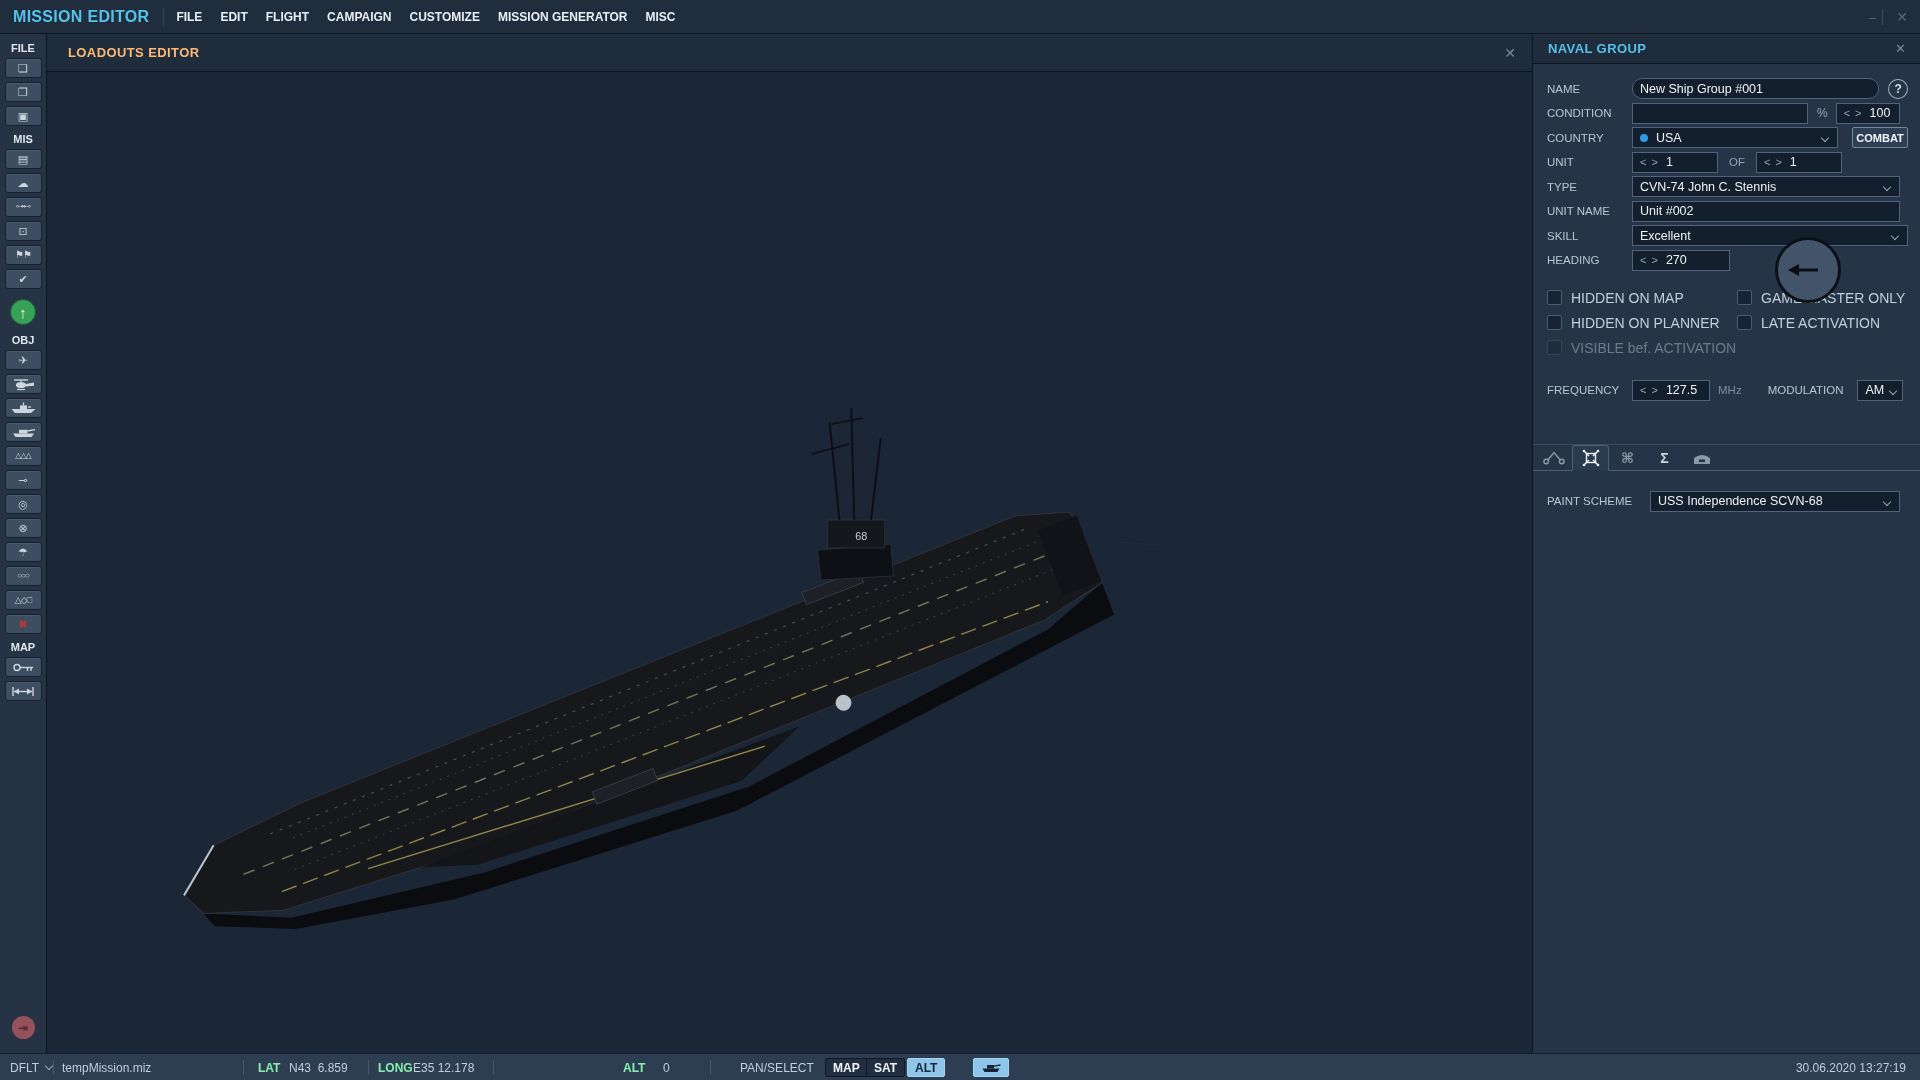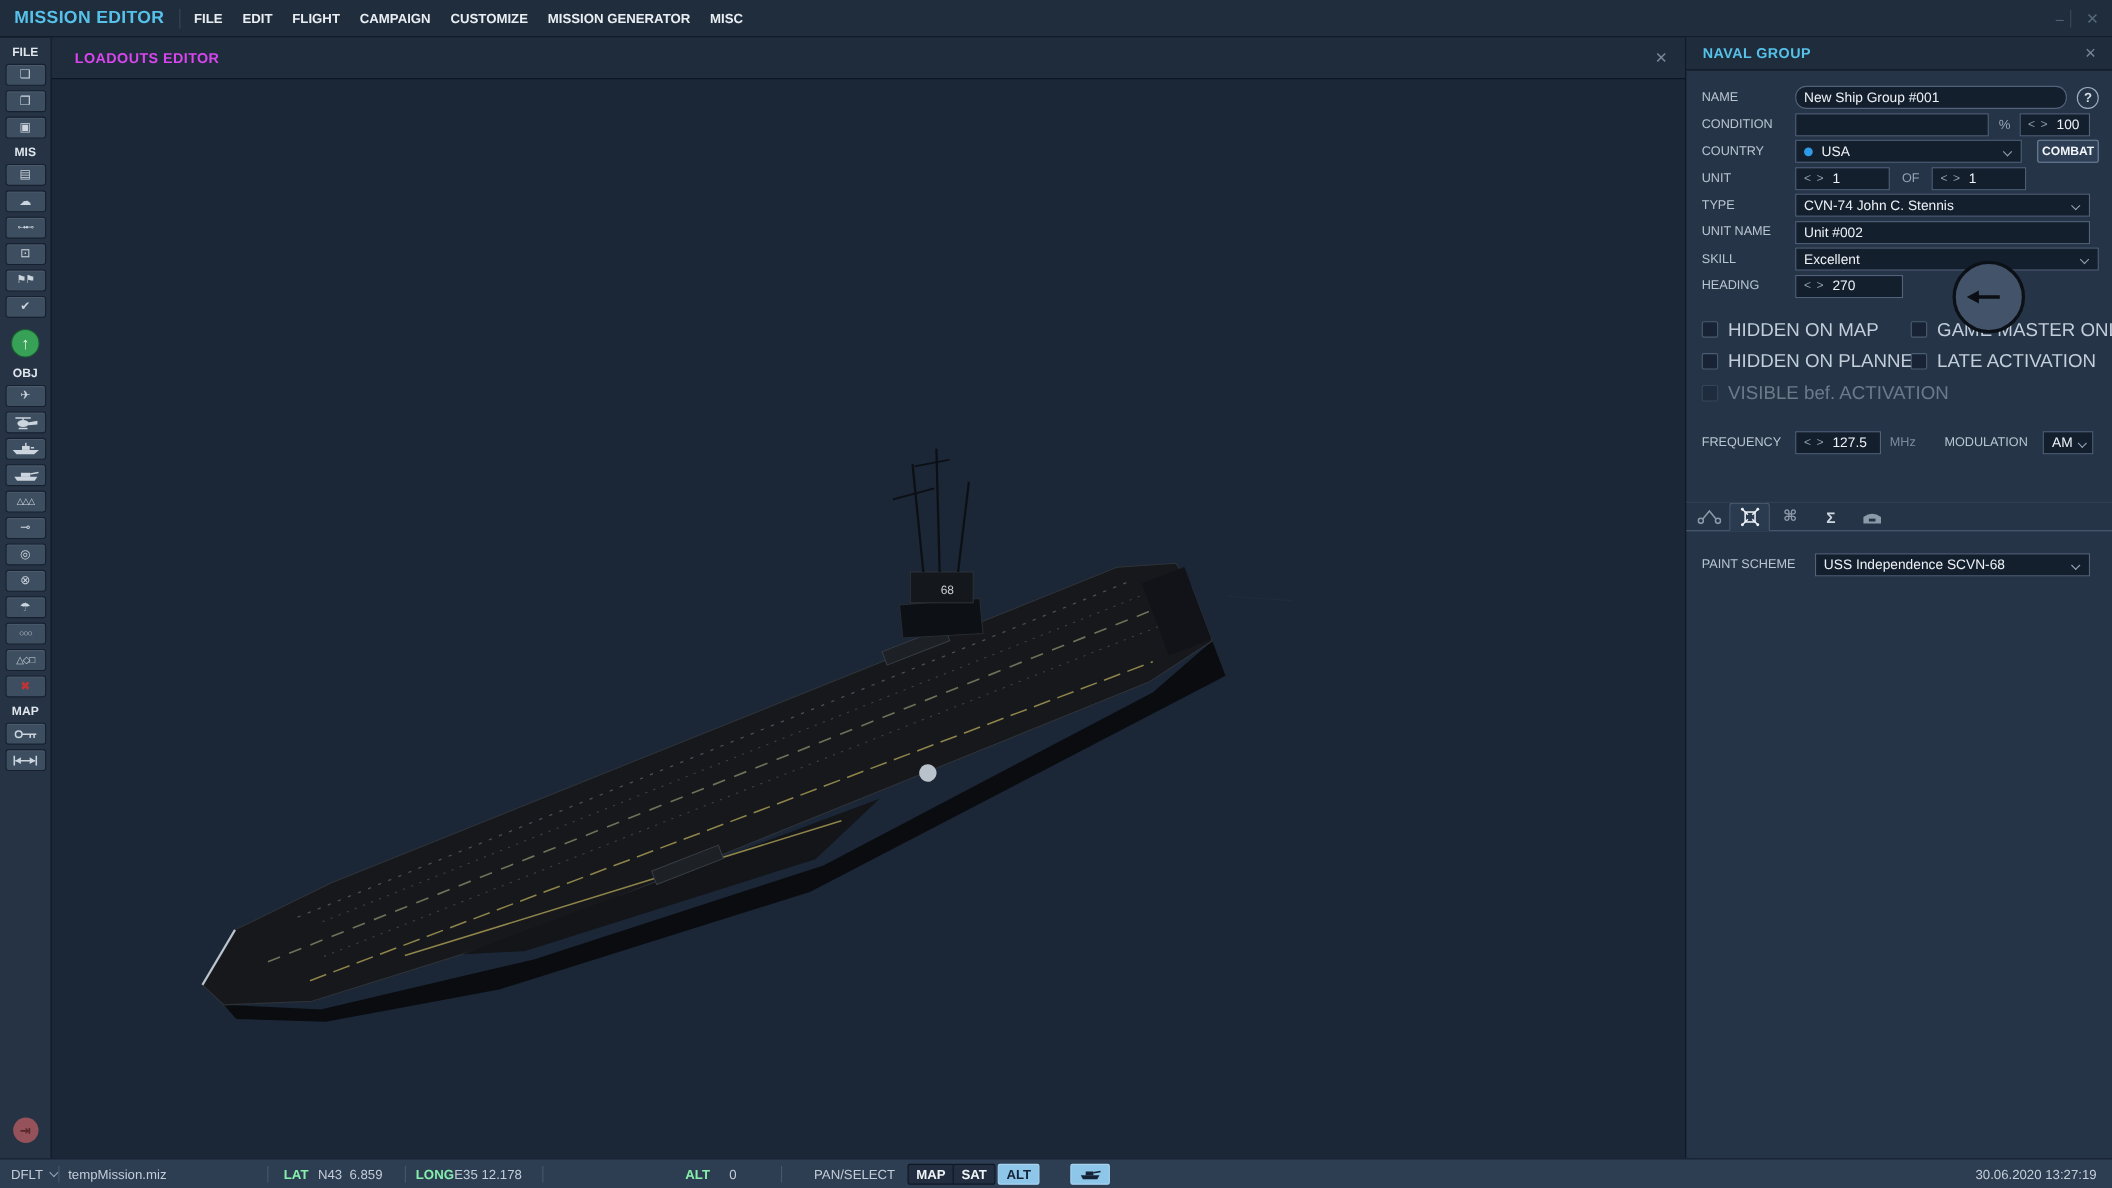--- a/index.html
+++ b/index.html
@@ -29,21 +29,21 @@
   .sb-start { width:26px; height:26px; margin:8px 0 4px; border-radius:50%; background:#37a257; color:#eaf6ee; font-weight:bold;
               font-size:15px; display:flex; align-items:center; justify-content:center; cursor:pointer; border:1px solid #1d5c33; }
   .sb-del { color:#c23434; font-weight:bold; }
   .tiny { font-size:8px; letter-spacing:-1px; }
   .sb-exit { margin-top:auto; margin-bottom:14px; width:23px; height:23px; border-radius:50%; background:#96525a;
              display:flex; align-items:center; justify-content:center; color:#55272d; font-weight:bold; font-size:12px; cursor:pointer; }
 
   
   .viewport { flex:1 1 auto; display:flex; flex-direction:column; min-width:0; }
   .vp-header { height:38px; flex:0 0 38px; background:#1f2c3c; border-bottom:1px solid #0c1521; display:flex; align-items:center; position:relative; }
-  .vp-title { color:#d946ef; font-weight:bold; font-size:13px; letter-spacing:.4px; margin-left:21px; }
+  .vp-title { color:#fdba74; font-weight:bold; font-size:13px; letter-spacing:.4px; margin-left:21px; }
   .vp-close { position:absolute; right:16px; color:#76879b; font-size:14px; cursor:pointer; }
   .scene { flex:1 1 auto; position:relative; overflow:hidden;
            background:linear-gradient(to bottom,
              #6ea2cd 0%, #8db8da 8%, #aecbdf 16%, #c6d5dc 24%, #c9d6dc 28%,
              #a9bcc8 35%, #7f9cb6 43%, #62althy 0, #5f87ab 50%, #4c709a 60%,
              #3c5e8a 70%, #33567e 78%, #2b4a72 88%, #254167 100%);margin-left:24px; }
   .scene-svg { position:absolute; left:0; top:0; width:100%; height:100%; }
 
   
   .panel { width:388px; flex:0 0 388px; background:#253447; border-left:1px solid #0c1521; position:relative; font-size:12px; }
@@ -68,21 +68,21 @@
   .of { color:#93a4b6; margin:0 11px; font-size:11.5px; }
   .combat { margin-left:14px; width:62px; height:21px; background:#2e3f55; border:1px solid #72879e; border-radius:2px;
             color:#f2f6fa; font-weight:bold; font-size:11px; display:flex; align-items:center; justify-content:center; cursor:pointer; }
   .dot { width:8px; height:8px; border-radius:50%; background:#2e9be6; margin-right:8px; flex:0 0 8px; }
 
   .dial { position:absolute; left:242px; top:203px; width:66px; height:66px; border-radius:50%;
           background:#42536a; border:3px solid #0c1118; }
   .cbgrid { display:grid; grid-template-columns:190px 1fr; row-gap:9px; margin:19px 10px 0 14px; }
   .cb { display:flex; align-items:center; gap:9px; cursor:pointer; }
   .cbbox { width:15px; height:15px; background:#182435; border:1px solid #4c5c72; border-radius:2px; flex:0 0 15px; }
-  .cblab { color:#c3cedb; font-size:17px; white-space:nowrap; }
+  .cblab { color:#c3cedb; font-size:14px; white-space:nowrap; }
   .cb.disabled { opacity:.45; }
   .freqrow { margin-top:24px; height:21px; display:flex; align-items:center; margin-left:14px; margin-right:12px; }
   .mhz { color:#7e8c9c; font-size:11.5px; margin-left:8px; }
   .modlab { color:#b9c5d1; font-size:11.5px; margin-left:26px; }
   .pdivider { height:1px; background:#16202e; border-bottom:1px solid #3a4a5e; margin-top:43px; }
   .tabs { display:flex; align-items:flex-end; height:26px; border-bottom:1px solid #4e5f75; padding-left:2px; }
   .tab { width:37px; height:24px; display:flex; align-items:center; justify-content:center; color:#8b99a8; cursor:pointer; }
   .tab.active { border:1px solid #4e5f75; border-bottom:1px solid #253447; background:#2a3b50; height:26px; margin-bottom:-1px;
                 border-radius:3px 3px 0 0; color:#eef2f6; }
   .tab .glyph { font-size:14px; font-weight:bold; }

